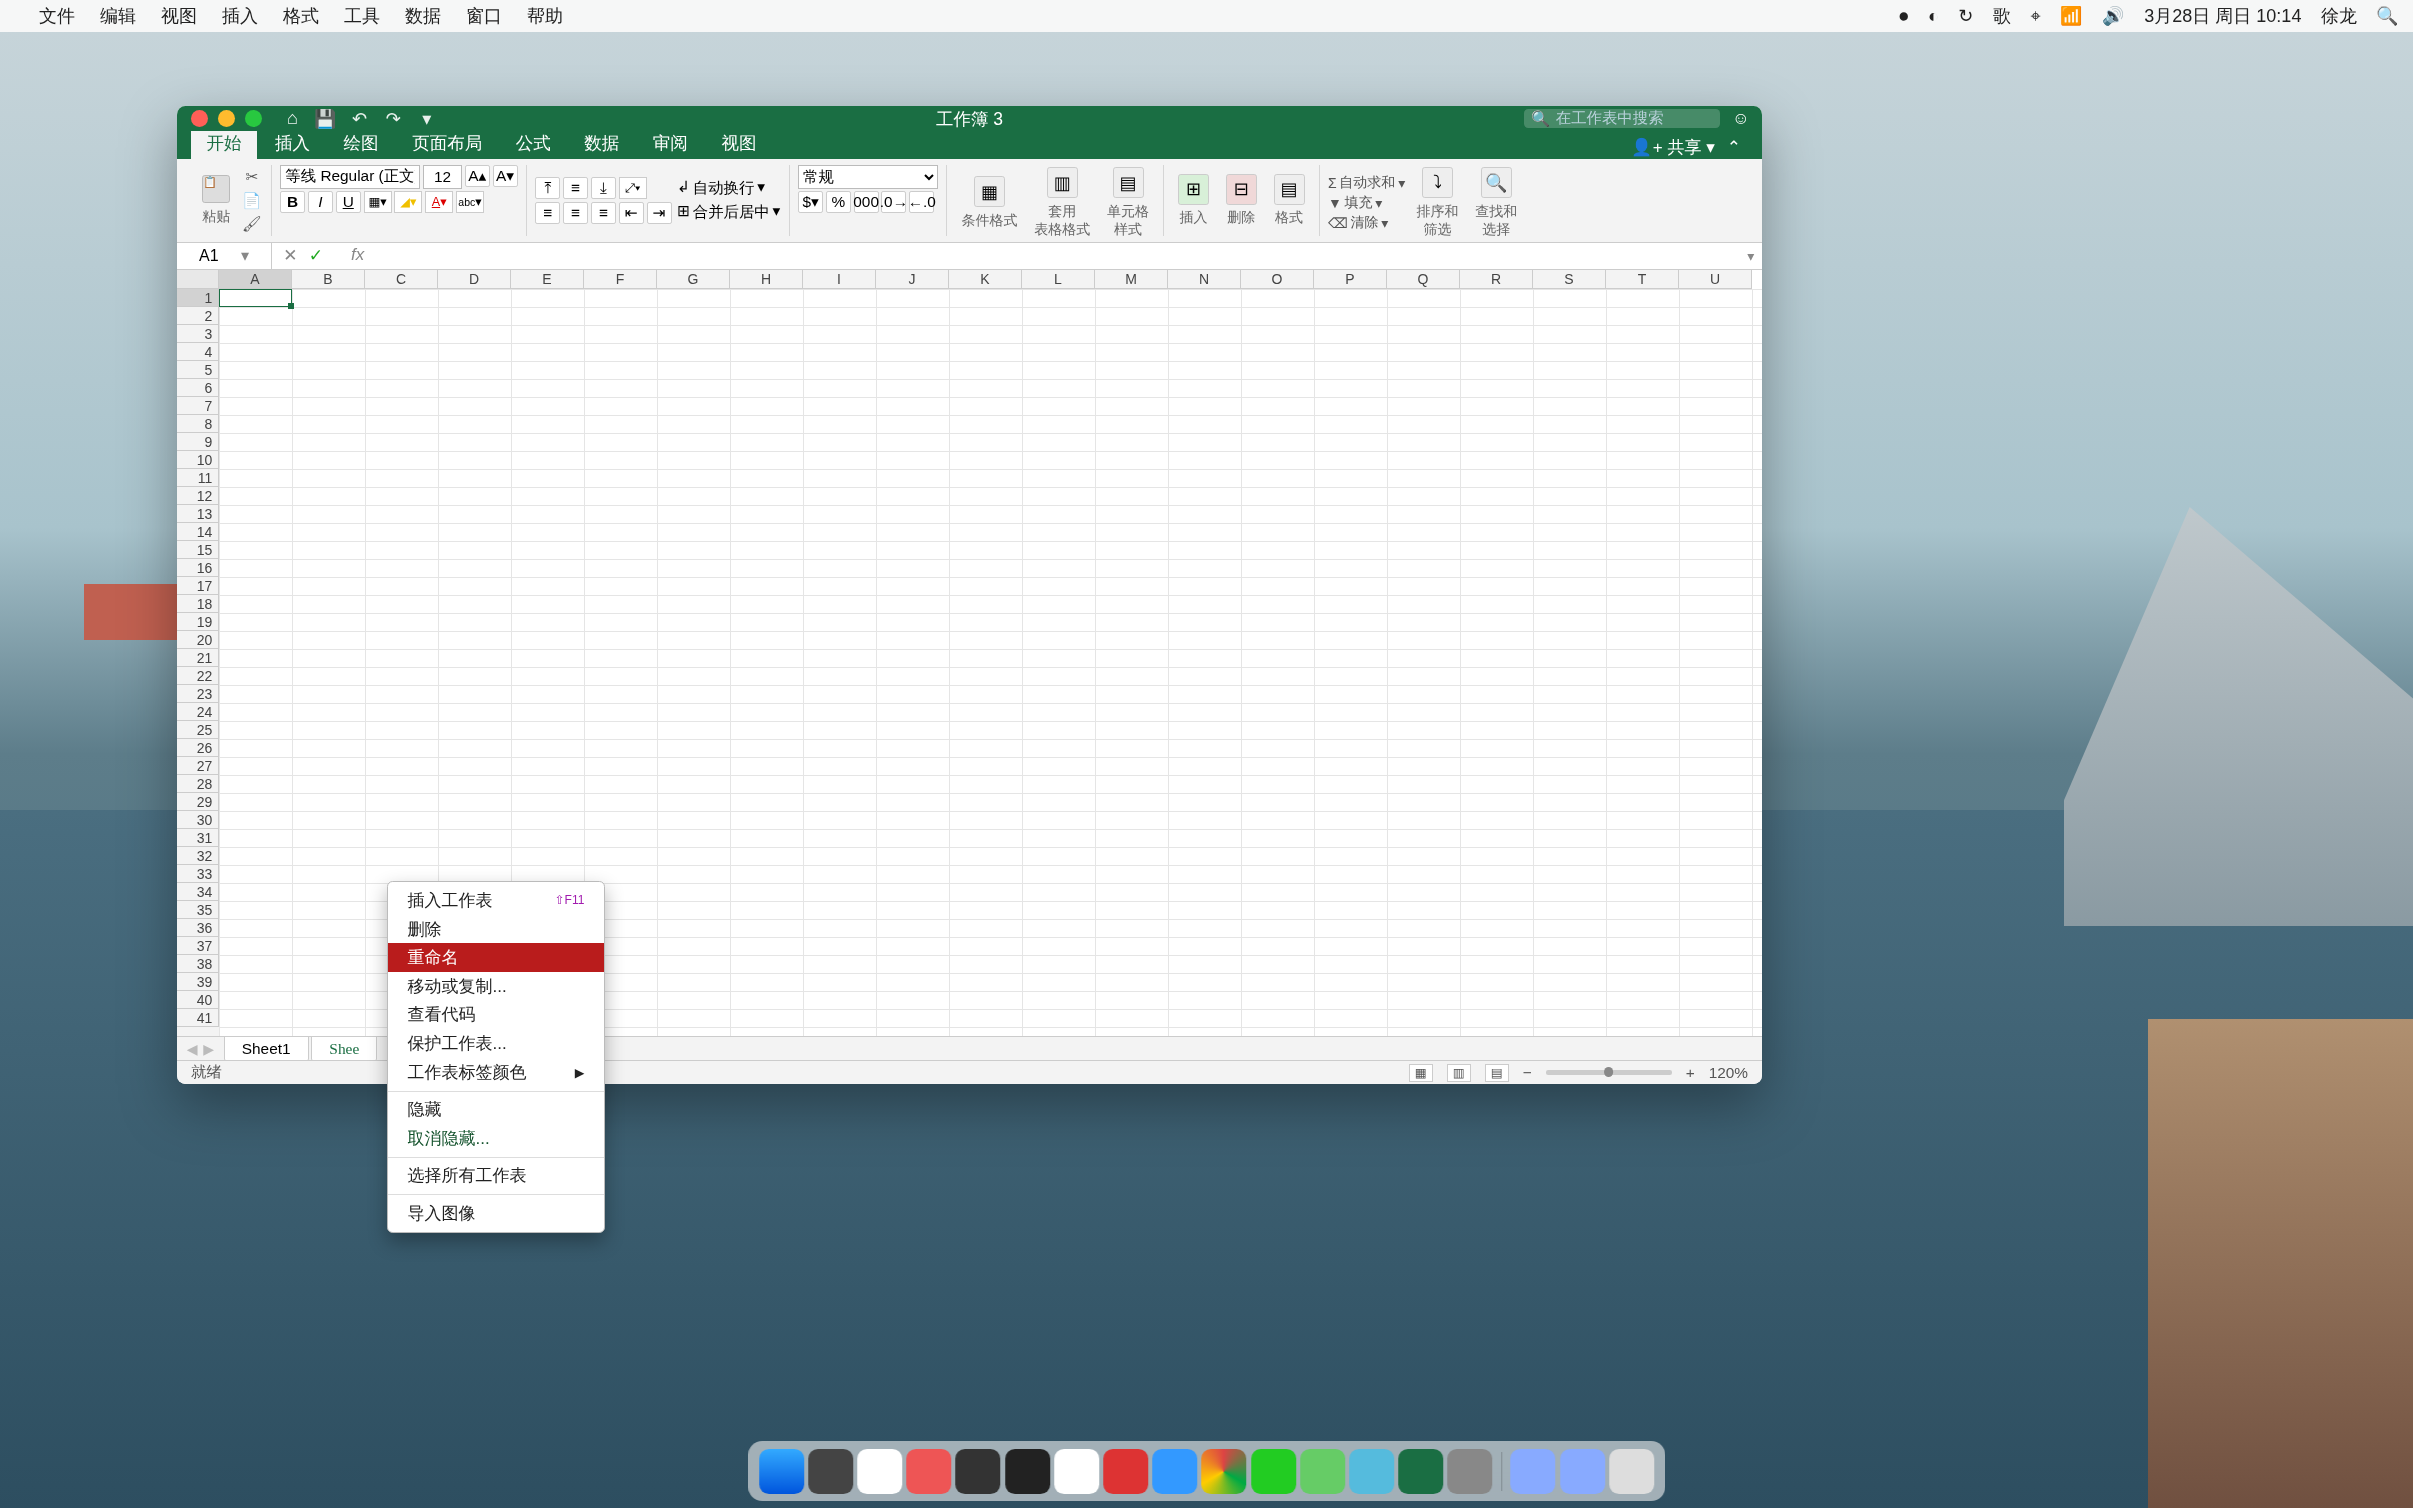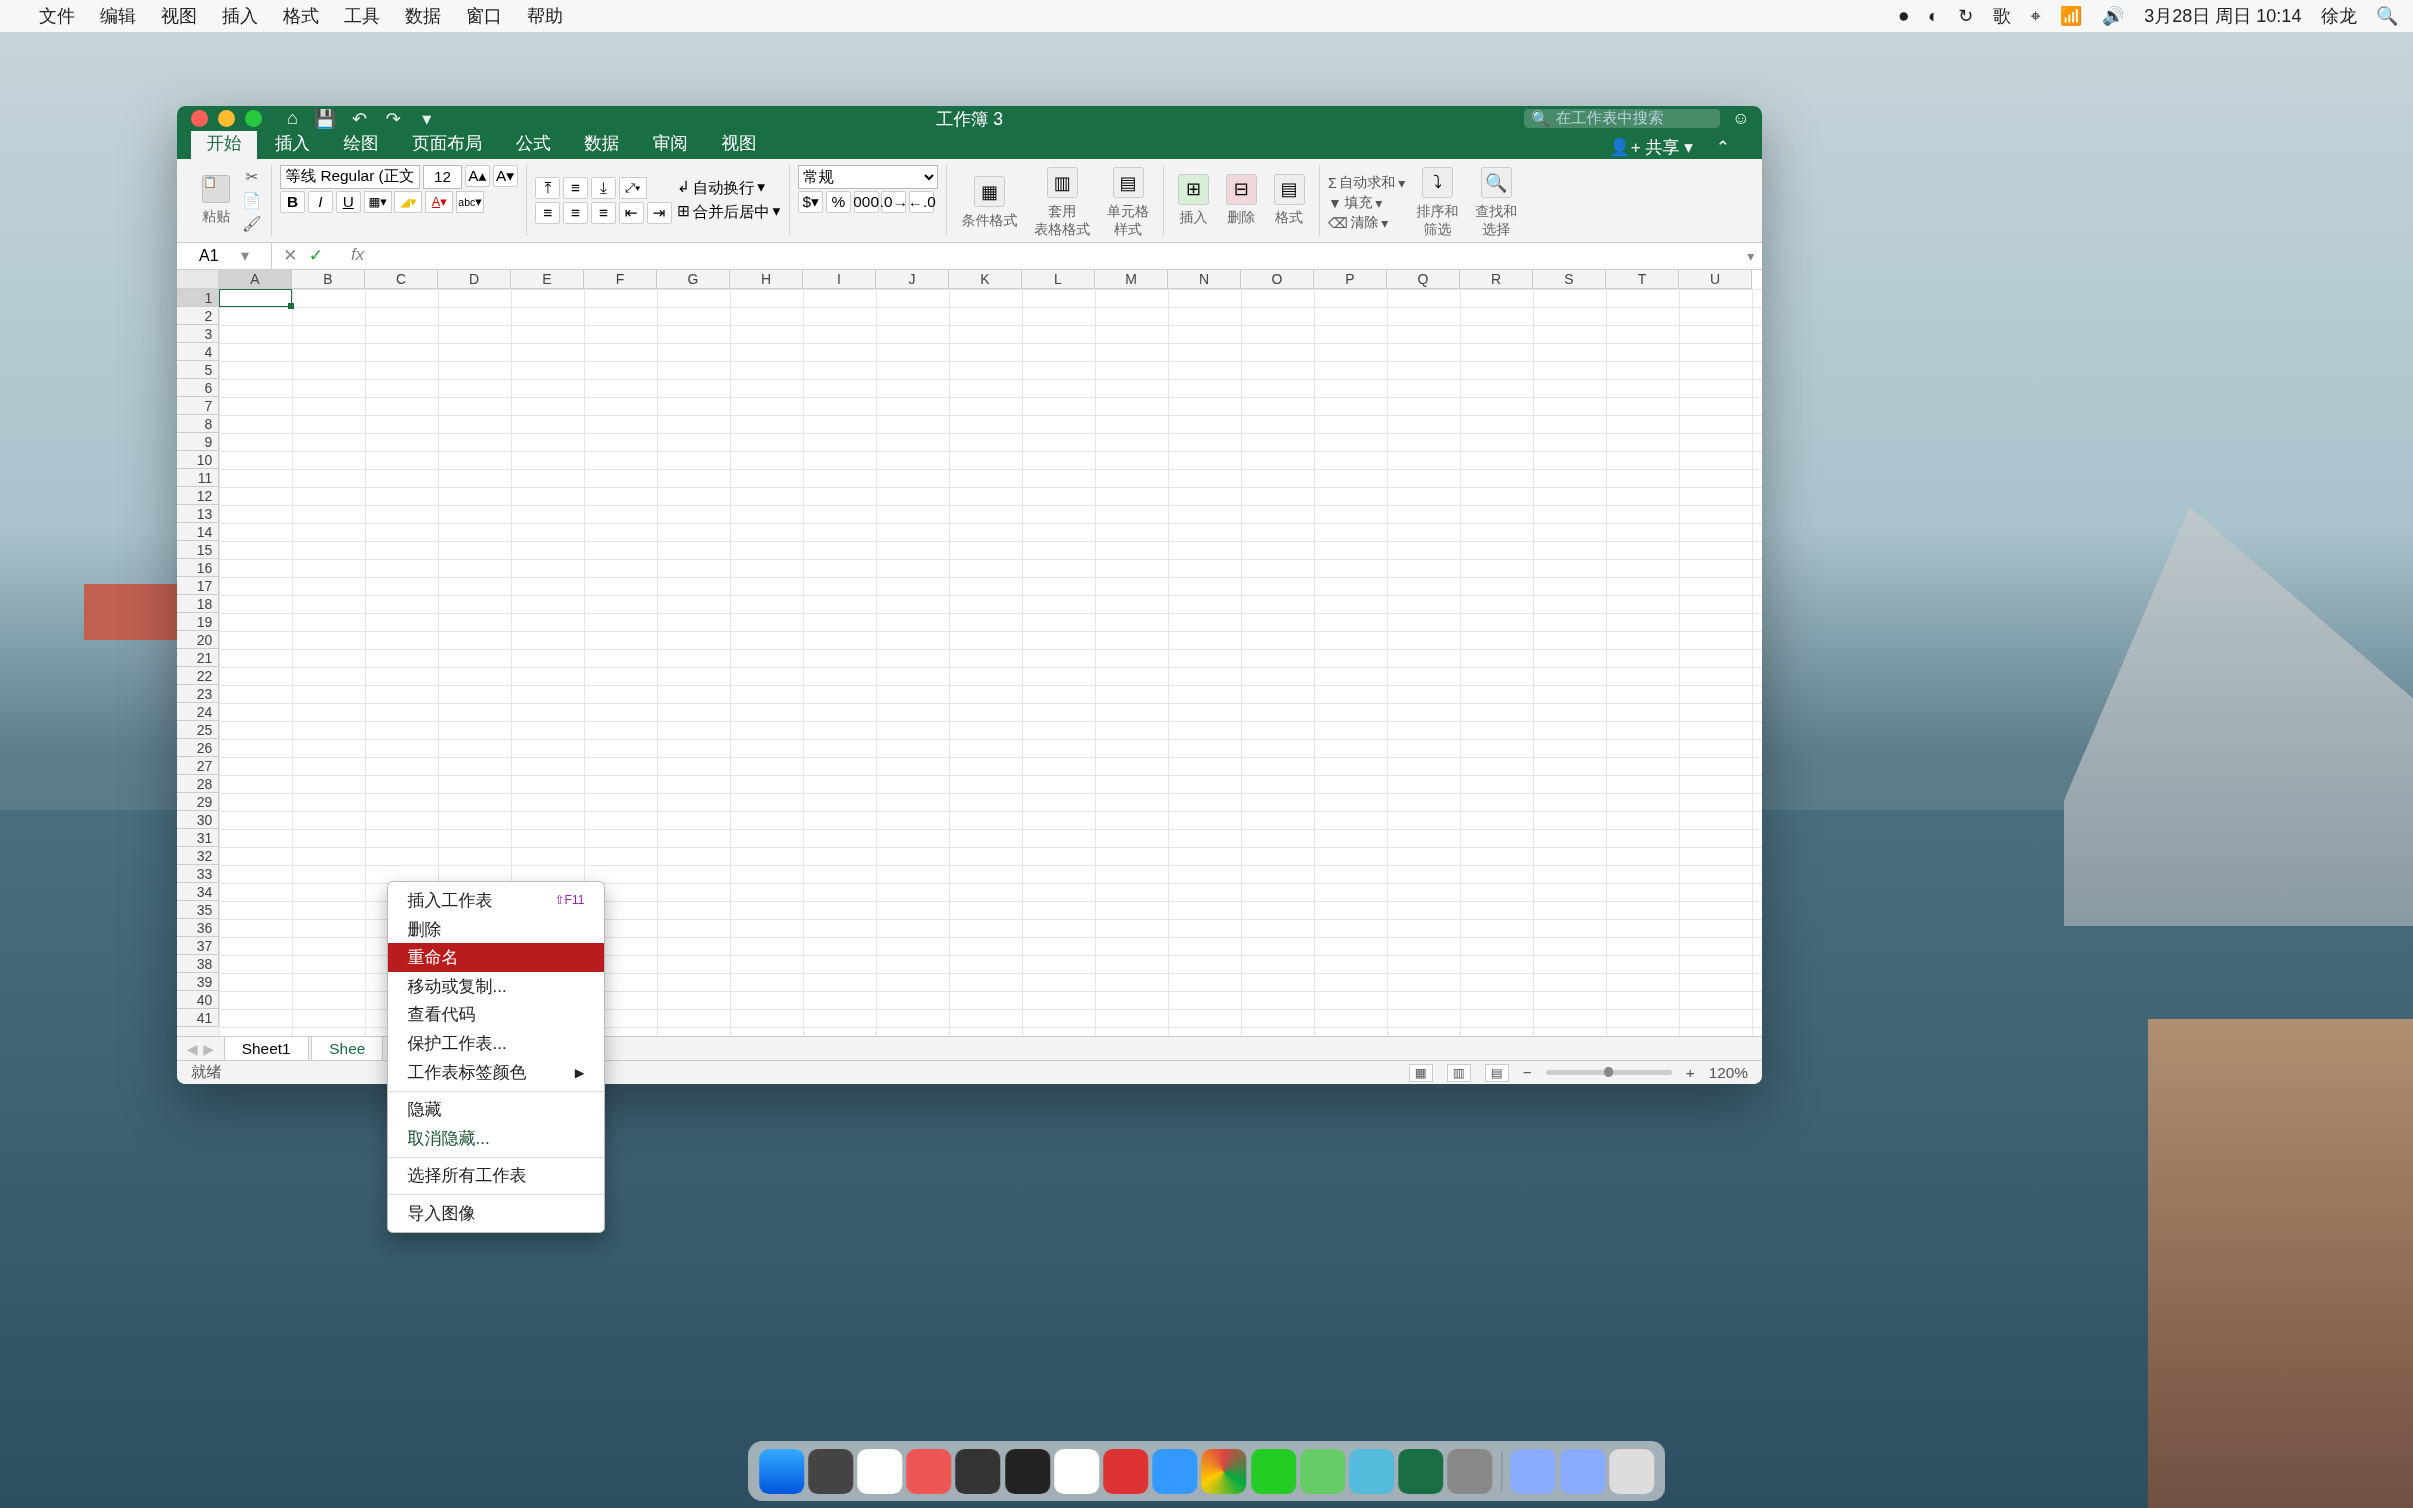--- a/index.html
+++ b/index.html
@@ -18,21 +18,21 @@
     .qat { display: flex; gap: 14px; margin-left: 21px; align-items: center; color:#fff; font-size: 18px;}
     .qat-icon { width: 19.6px; height: 19.6px; display:flex; align-items:center; justify-content:center; color:#fff; opacity:0.9; }
     .titlebar-title { position: absolute; left: 50%; transform: translateX(-50%); color:#fff; font-size: 17.5px; }
     .titlebar-right { margin-left: auto; display:flex; align-items:center; gap: 11.2px; padding-right: 11.2px;}
     .searchbox { background: rgba(255,255,255,0.2); border-radius: 4.2px; width: 196px; height: 19.6px; display:flex; align-items:center; padding: 0 7px; color:#cde; font-size:15.4px;}
     .smiley { width: 19.6px; height:19.6px; color:#fff; display:flex; align-items:center; justify-content:center; font-size:17px;}
 
     .ribbon-tabs { height: 28px; background: #1a6e43; display: flex; align-items: flex-end; padding-left: 14px; gap: 2.8px; justify-content: center;}
     .ribbon-tab { padding: 4.2px 15.4px; color: #fff; font-size: 17.5px; border-radius: 2.8px 2.8px 0 0; cursor:pointer;}
     .ribbon-tab.active { background: #f3f3f3; color: #1a6e43; font-weight: 500;}
-    .ribbon-right { margin-left:auto; padding-right: 32px; display:flex; align-items:center; gap:23px; color:#fff; font-size:17px;}
+    .ribbon-right { margin-left:auto; padding-right: 21px; display:flex; align-items:center; gap:12px; color:#fff; font-size:17px;}
 
     .ribbon-body { height: 84px; background: #f3f3f3; border-bottom: 0.7px solid #ccc; display: flex; padding: 5.6px 11.2px; align-items:center; gap:0;}
     .ribbon-group { display:flex; flex-direction:column; align-items:center; padding: 0 8.4px; height: 100%; border-right: 0.7px solid #d5d5d5;}
     .ribbon-group:last-child{border-right:none;}
     .rg-content{display:flex; align-items:center; gap:5.6px; flex:1;}
     .rg-label { font-size: 14px; color:#666; text-align:center; margin-top:1.4px;}
     .big-btn { display:flex; flex-direction:column; align-items:center; gap:2.8px; padding: 2.8px 5.6px;}
     .big-btn .ico { width:28px; height:28px; background:#ddd; border:0.7px solid #bbb; border-radius:2.8px;}
     .sm-btn { width: 25px; height: 22.3px; border:0.7px solid #ccc; background:#fff; border-radius: 2.1px; display:flex; align-items:center; justify-content:center; font-size:15.4px;}
     .sm-icon { width: 21px; height: 21px; display:flex; align-items:center; justify-content:center; font-size:15.4px; color:#555;}
@@ -60,21 +60,21 @@
     .rowhdr { height: 18px; border-bottom:0.7px solid #ccc; border-right:0.7px solid #ccc; display:flex; align-items:center; justify-content:flex-end; padding-right:5.6px; font-size:14px; color:#444;}
     .rowhdr.sel{background:#d2d2d2;}
     .cells { position:relative; flex:1;}
     .cellgrid { position:absolute; inset:0; background-image: linear-gradient(#e5e5e5 0.7px, transparent 0.7px), linear-gradient(90deg, #e5e5e5 0.7px, transparent 0.7px); background-size: 73px 18px;}
     .active-cell { position:absolute; top:0; left:0; width:73px; height:18px; border:1.4px solid #1a6e43; background:#fff;}
     .active-cell::after{content:''; position:absolute; right:-2.8px; bottom:-2.8px; width:5.6px; height:5.6px; background:#1a6e43;}
 
     .sheetbar { height: 24px; display:flex; align-items:center; background:#f3f3f3; border-top:0.7px solid #ccc; font-size:15.4px;}
     .sheet-nav{display:flex; gap:5.6px; padding: 0 9.8px; color:#bbb; font-size:14px;}
     .sheet-tab { padding: 2.8px 17px; background:#fff; border:0.7px solid #ccc; border-bottom:none; border-radius: 0 0 2.8px 2.8px; margin-right:2.8px;}
-    .sheet-tab.hl{background:#fff; color:#1a6e43;}
+    .sheet-tab.hl{background:#fff; color:#1a6e43;font-family:Liberation Serif, serif;}
 
     .statusbar { height:24px; background:#f3f3f3; border-top:0.7px solid #ccc; display:flex; align-items:center; padding: 0 14px; font-size:15.4px; color:#555;}
     .statusbar .right{margin-left:auto; display:flex; align-items:center; gap:14px;}
     .viewbtn{width:24px; height:18px; border:0.7px solid #ccc; background:#fff; display:flex; align-items:center; justify-content:center; font-size:12.6px;}
     .zoom-slider{width:126px; height:4.2px; background:#ccc; position:relative; border-radius:2.1px;}
     .zoom-slider::after{content:''; position:absolute; left:50%; top:-3.5px; width:9.8px; height:9.8px; background:#888; border-radius:50%; transform:translateX(-50%);}
 
     .context-menu { position:absolute; top: 881px; left: 387px; width: 218px; background:#fff; border:0.7px solid #bbb; box-shadow: 0 8.4px 19.6px rgba(0,0,0,0.3); padding: 4.2px 0; border-radius: 5.6px; font-size: 17px;}
     .cm-item { padding: 2.8px 19.6px; display:flex; justify-content:space-between; align-items:center; cursor:default; color:#222;}
     .cm-item.hl { background:#b91c1c; color:#fff;}

